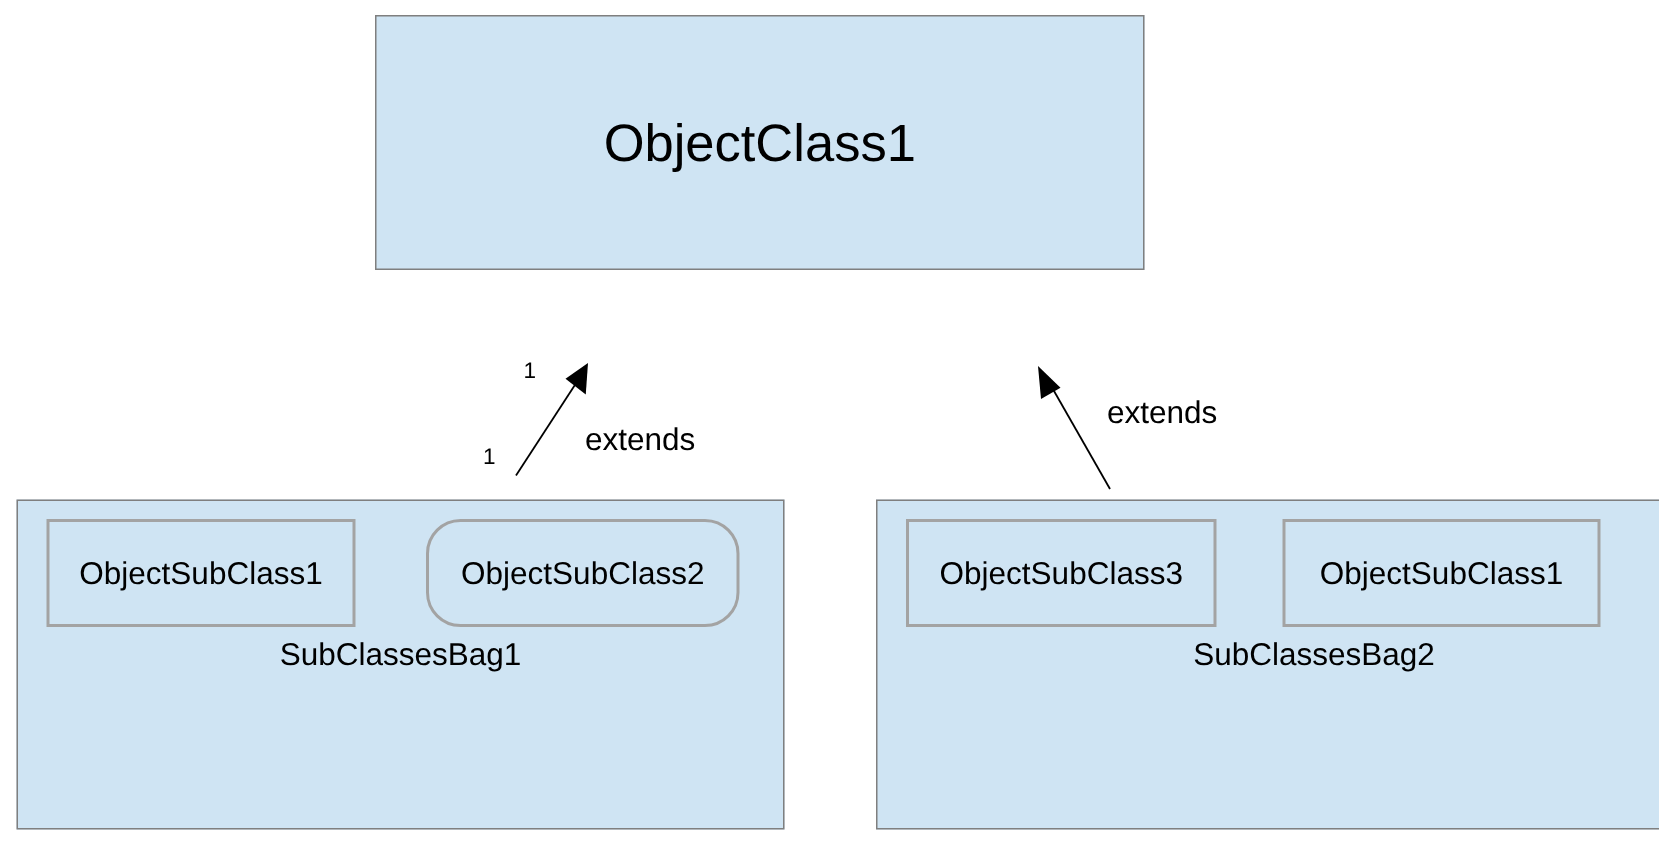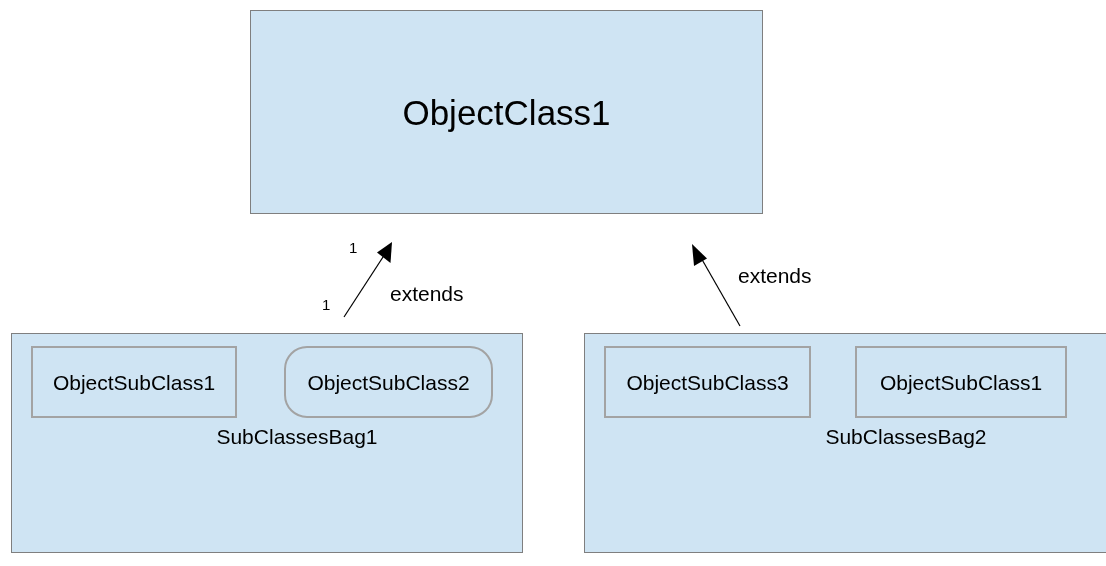--- a/index.html
+++ b/index.html
@@ -29,21 +29,21 @@
     align-items: center;
     justify-content: center;
     color: #000000;
   }
 
   
   .class-box {
     left: 250px;
     top: 10px;
     width: 513px;
-    height: 204px;
+    height: 170px;
   }
   .class-box .box-title {
     font-size: 35px;
     line-height: 1;
     letter-spacing: 0px;
     white-space: nowrap;
   }
 
   
   .bag-box {
@@ -83,21 +83,20 @@
   .bag-caption {
     position: absolute;
     top: 92px;
     left: 0;
     width: 100%;
     text-align: center;
     font-size: 21px;
     line-height: 1;
     color: #000000;
     white-space: nowrap;
-    padding-left: 30px;
   }
 
   
   #connectors {
     position: absolute;
     left: 0;
     top: 0;
     width: 1106px;
     height: 566px;
     pointer-events: none;

